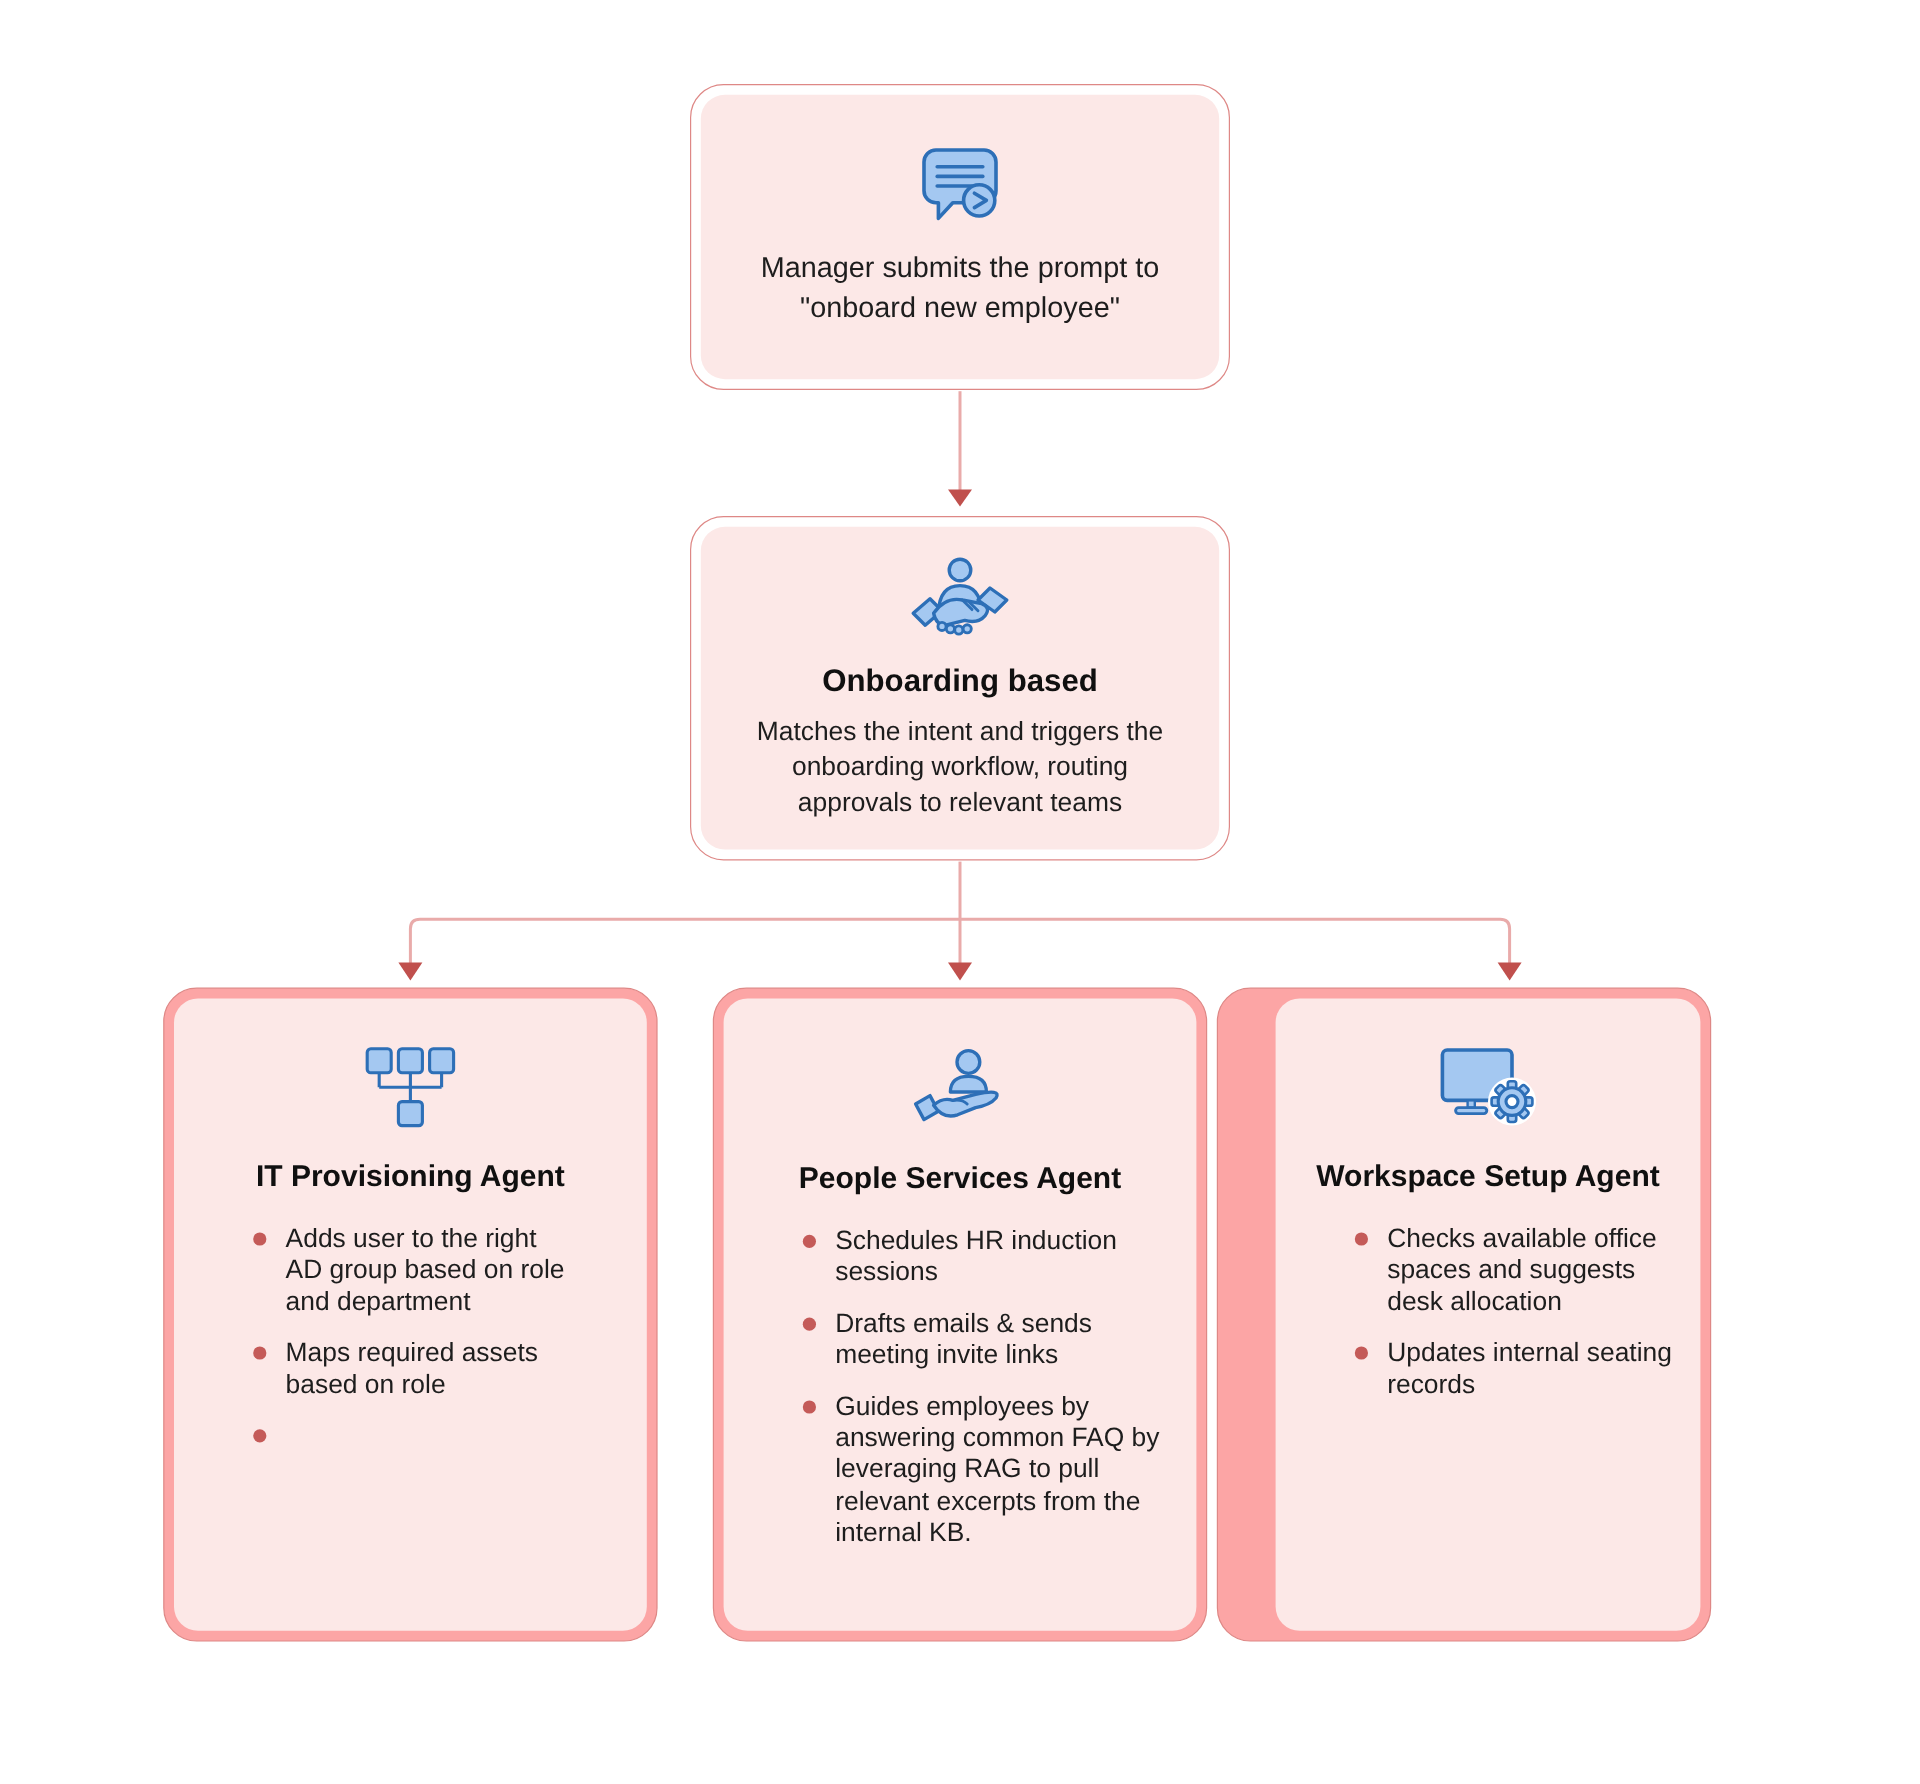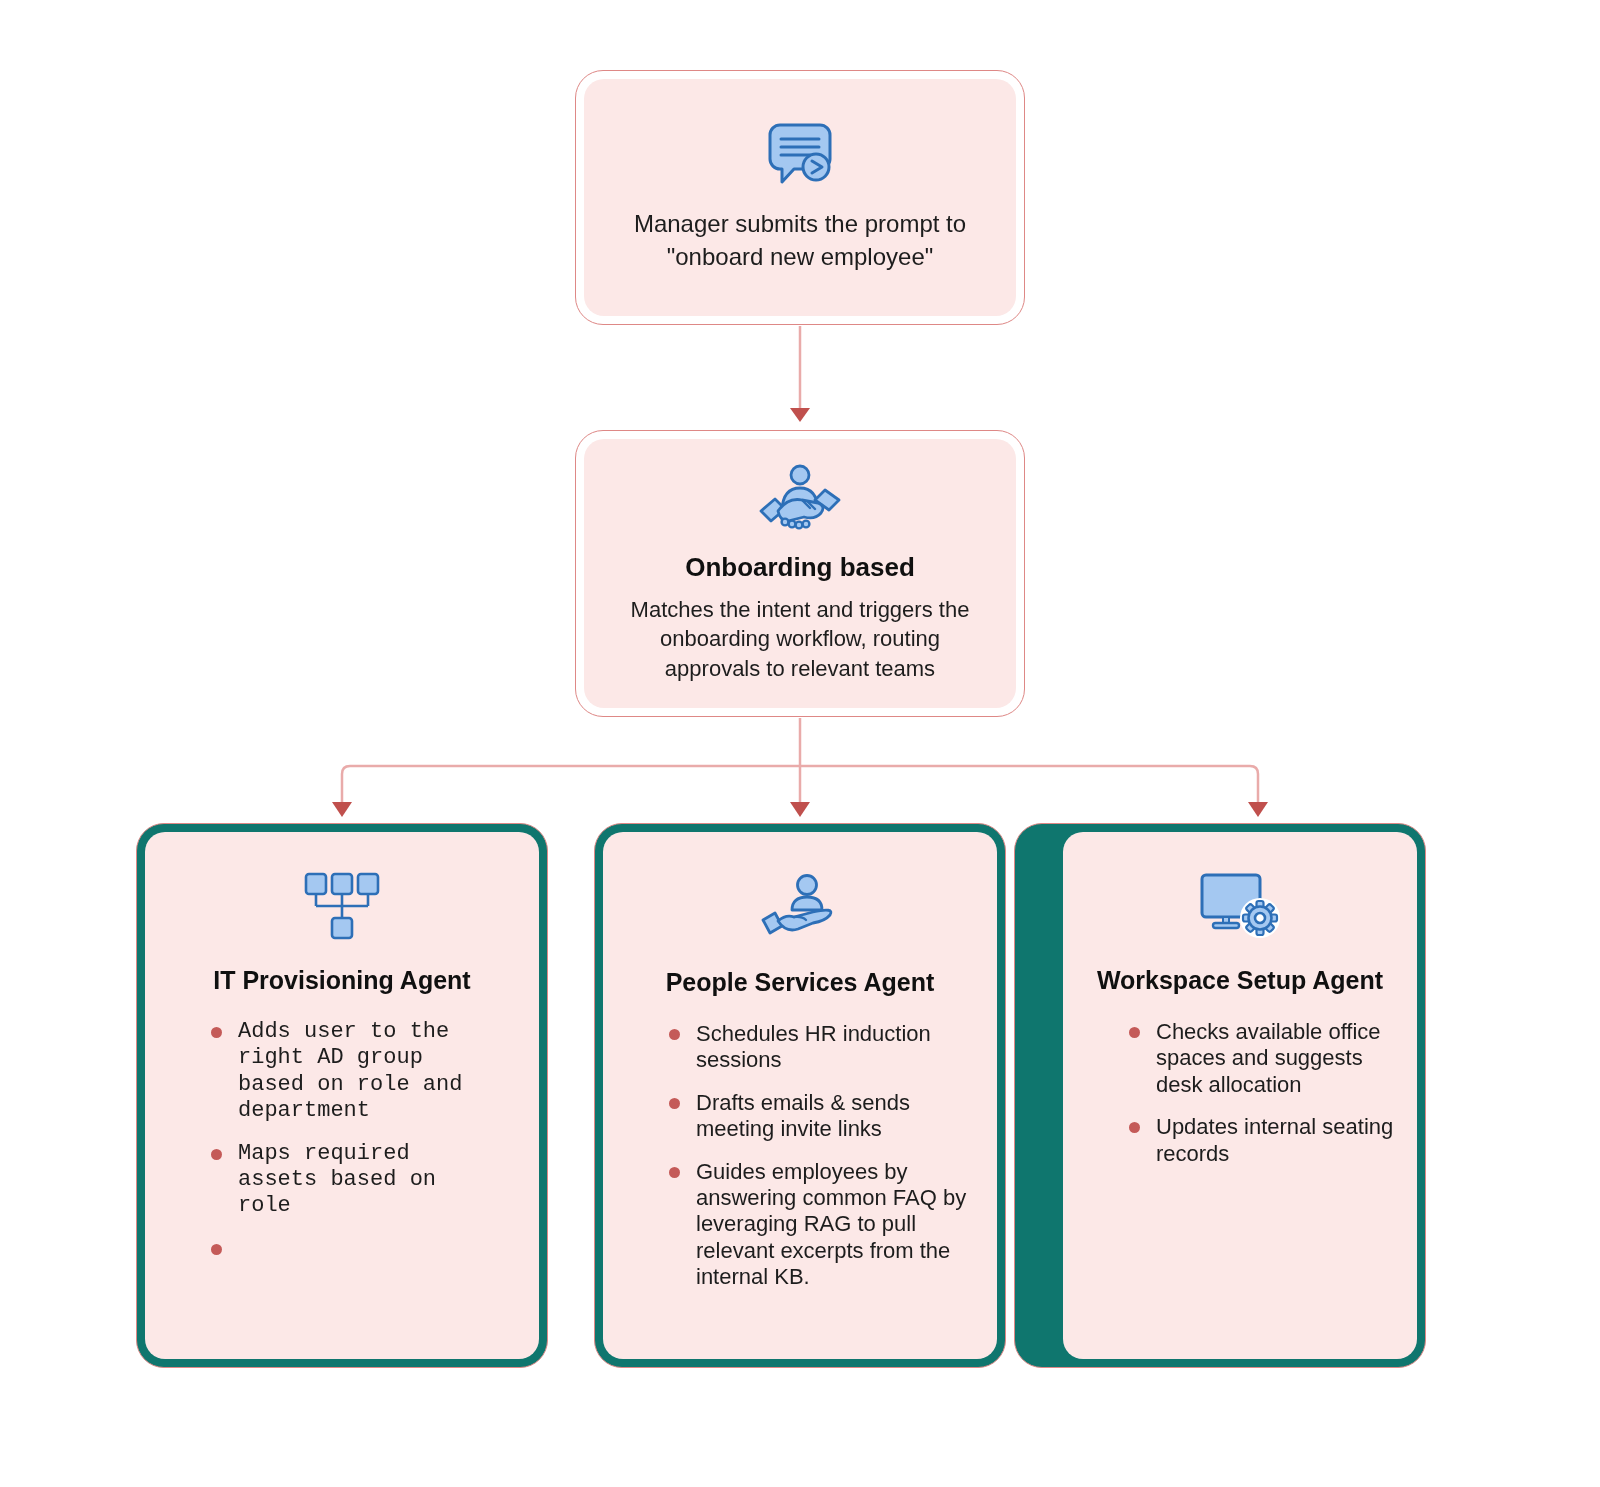--- a/index.html
+++ b/index.html
@@ -47,21 +47,21 @@
     font-size:26px;font-weight:bold;color:var(--title-text);text-align:center;
   }
   .node-mid .node-desc{
     margin-top:12px;
     font-size:22px;line-height:1.33;color:var(--body-text);
     text-align:center;width:356px;
   }
 
   .card{
     position:absolute;top:823px;width:412px;height:545px;
-    background:#0f766e;border:1.6px solid var(--node-border);border-radius:28px;padding:8px;
+    background:#fca5a5;border:1.6px solid var(--node-border);border-radius:28px;padding:8px;
   }
   .card1{left:136px;}
   .card2{left:594px;}
   .card3{left:1014px;padding-left:48px;}
   .card-inner{
     width:100%;height:100%;
     background:var(--node-fill);border-radius:20px;
     display:flex;flex-direction:column;align-items:center;
     padding-top:40px;
   }
@@ -72,21 +72,21 @@
   .bullets{
     list-style:none;margin:24px 0 0 0;padding:0 0 0 66px;
     width:100%;
   }
   .bullet{display:flex;align-items:flex-start;margin-bottom:16px;}
   .dot{
     flex:0 0 auto;width:11px;height:11px;border-radius:50%;
     background:var(--bullet-dot);margin:8px 16px 0 0;
   }
   .bullet-text{font-size:22px;line-height:1.2;color:var(--body-text);}
-  .card1 .bullet-text{max-width:242px;font-family:Liberation Mono, monospace;}
+  .card1 .bullet-text{max-width:242px;}
   .card2 .bullet-text{max-width:288px;}
   .card3 .bullet-text{max-width:252px;}
 
   .icon-wrap{display:flex;align-items:center;justify-content:center;}
 </style>
 </head>
 <body>
 
 <div class="canvas">
 

